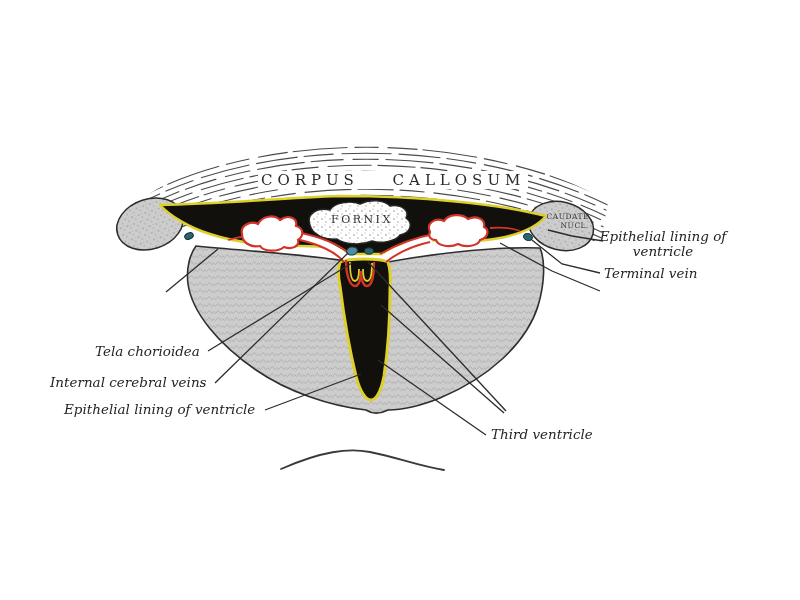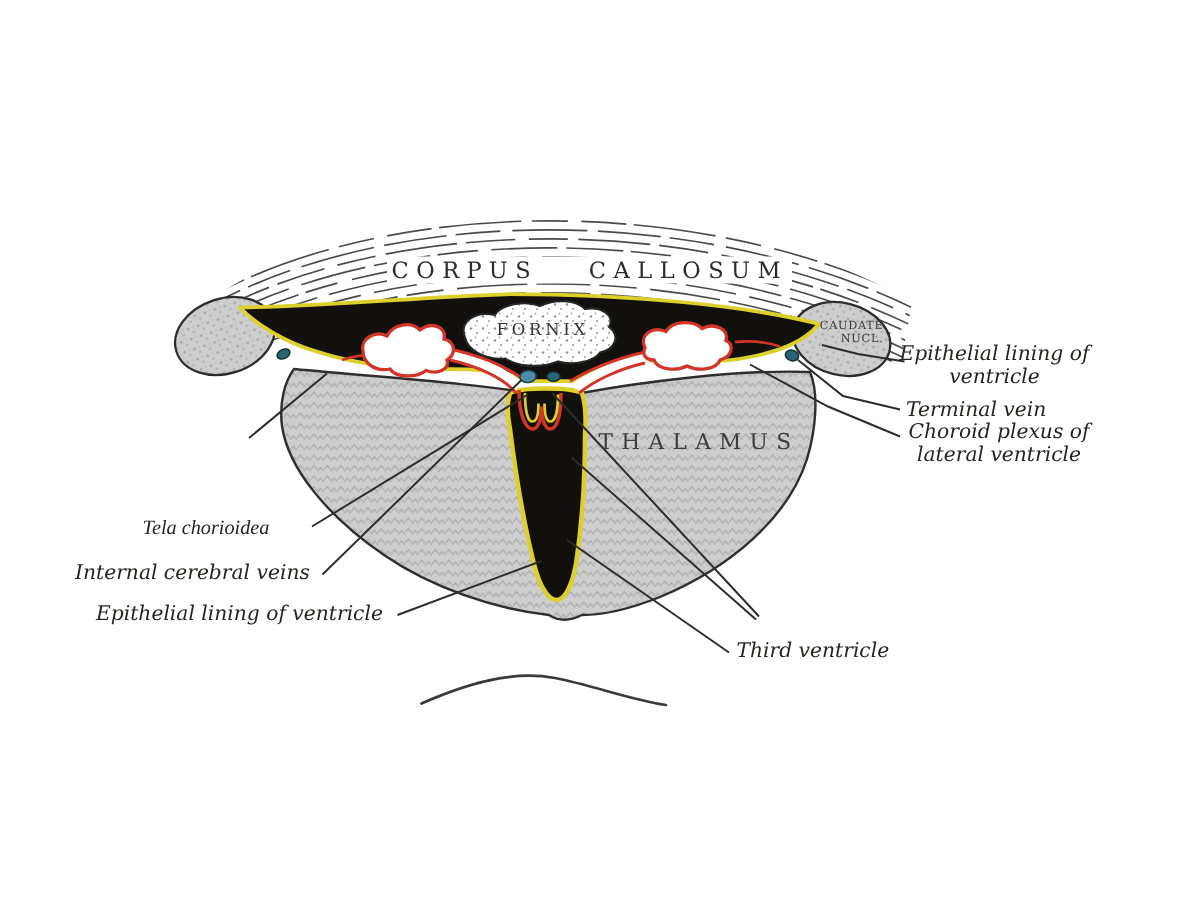--- a/index.html
+++ b/index.html
@@ -32,21 +32,21 @@
     background:#ffffff;padding:0 3px;
   }
   .caps.fornix{left:331px;top:213px;font-size:11px;letter-spacing:2.5px;color:#333;}
   .caps.thalamus{left:399px;top:287px;font-size:14.5px;letter-spacing:5.5px;color:#3c3c3c;}
   .caps.caudate{
     left:535px;top:212px;width:54px;
     font-size:7.5px;letter-spacing:.5px;line-height:9px;
     text-align:right;color:#3a3a3a;white-space:normal;
   }
   .lbl.lateral{left:98px;top:271px;width:68px;line-height:14.5px;}
-  .lbl.tela{left:95px;top:344px;font-family:Liberation Serif, serif;}
+  .lbl.tela{left:95px;top:344px;}
   .lbl.icv{left:50px;top:375px;}
   .lbl.epileft{left:64px;top:402px;}
   .lbl.epiright{left:599px;top:229px;width:128px;}
   .lbl.terminal{left:604px;top:266px;}
   .lbl.cplat{left:597px;top:281px;width:138px;}
   .lbl.cpthird{left:508px;top:404px;}
   .lbl.thirdv{left:491px;top:427px;text-align:right;}
 </style>
 </head>
 <body>
@@ -154,27 +154,25 @@
     <polyline points="600,273 562,264 532,240"></polyline>
     <polyline points="600,291 552,271 500,243"></polyline>
     <path d="M506,411 L368,262"></path>
     <path d="M504,413 L381,305"></path>
     <path d="M486,435 L378,360"></path>
   </g>
 </svg>
 
 <div class="caps corpus">CORPUS CALLOSUM</div>
 <div class="caps fornix">FORNIX</div>
-<div class="caps thalamus">THALAMUS</div>
 <div class="caps caudate">
   <span>CAUDATE</span><br>
   <span>NUCL.</span>
 </div>
 
 <div class="lbl tela">Tela chorioidea</div>
 <div class="lbl icv">Internal cerebral veins</div>
 <div class="lbl epileft">Epithelial lining of ventricle</div>
 <div class="lbl epiright wrap">Epithelial lining of ventricle</div>
 <div class="lbl terminal">Terminal vein</div>
-<div class="lbl cplat wrap">Choroid plexus of lateral ventricle</div>
 <div class="lbl thirdv">Third ventricle</div>
 
 </div>
 
 </body></html>

